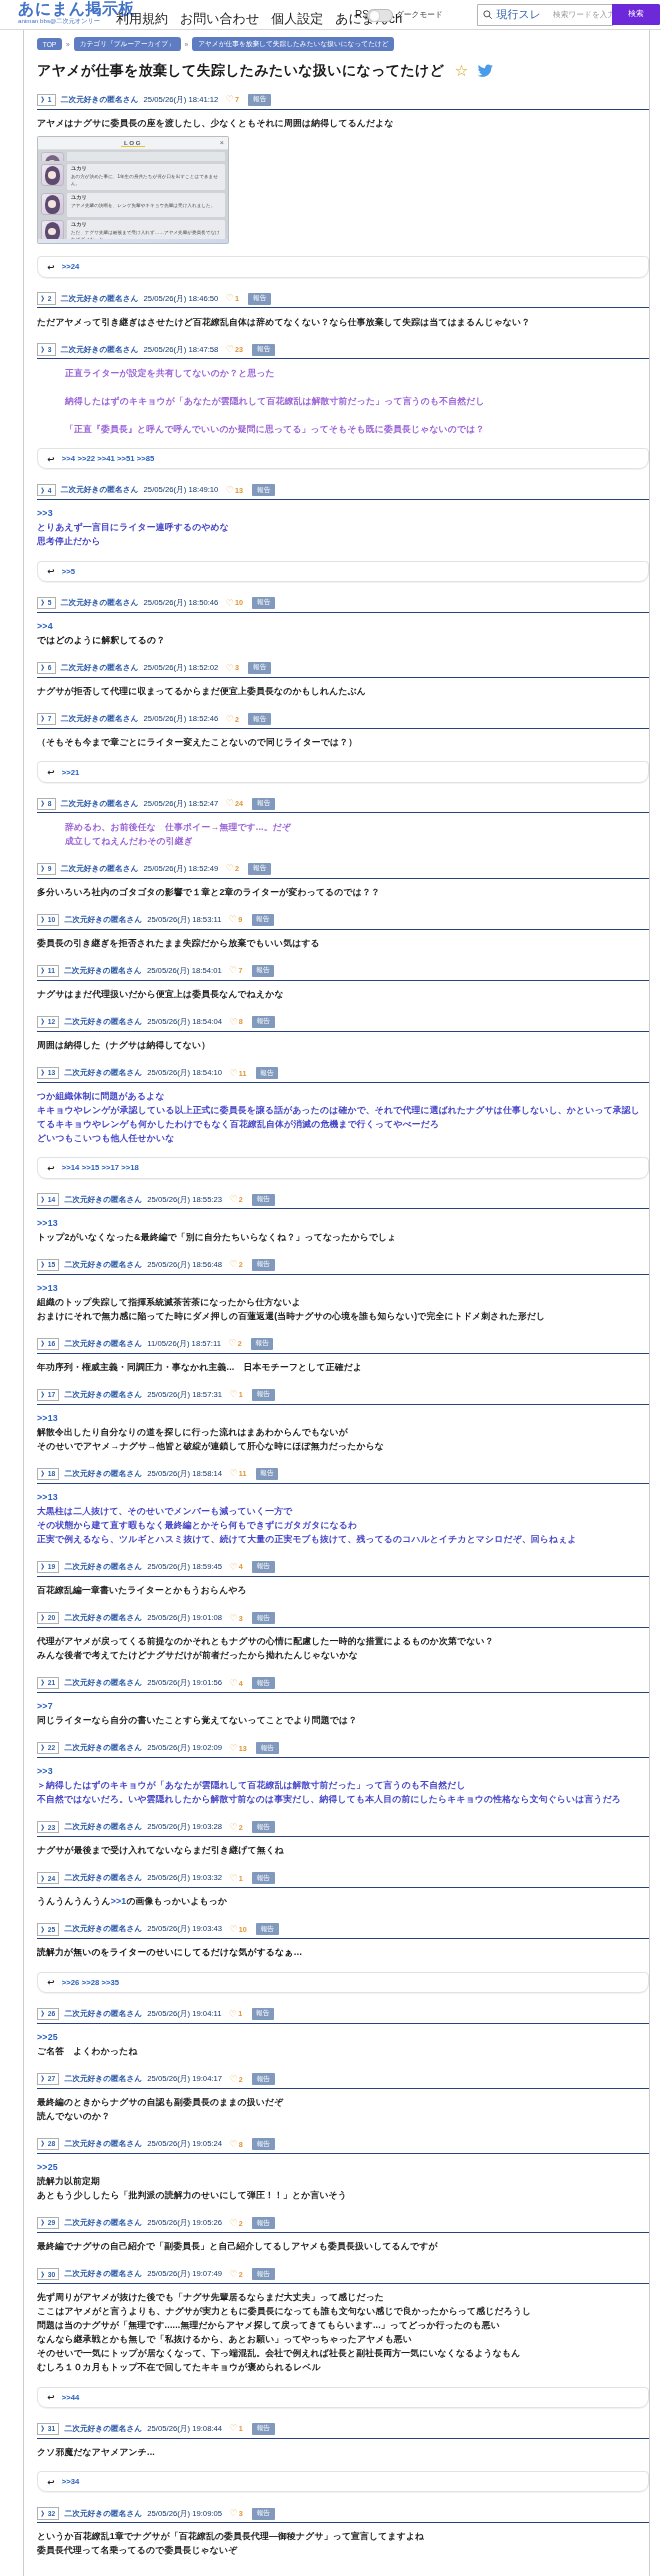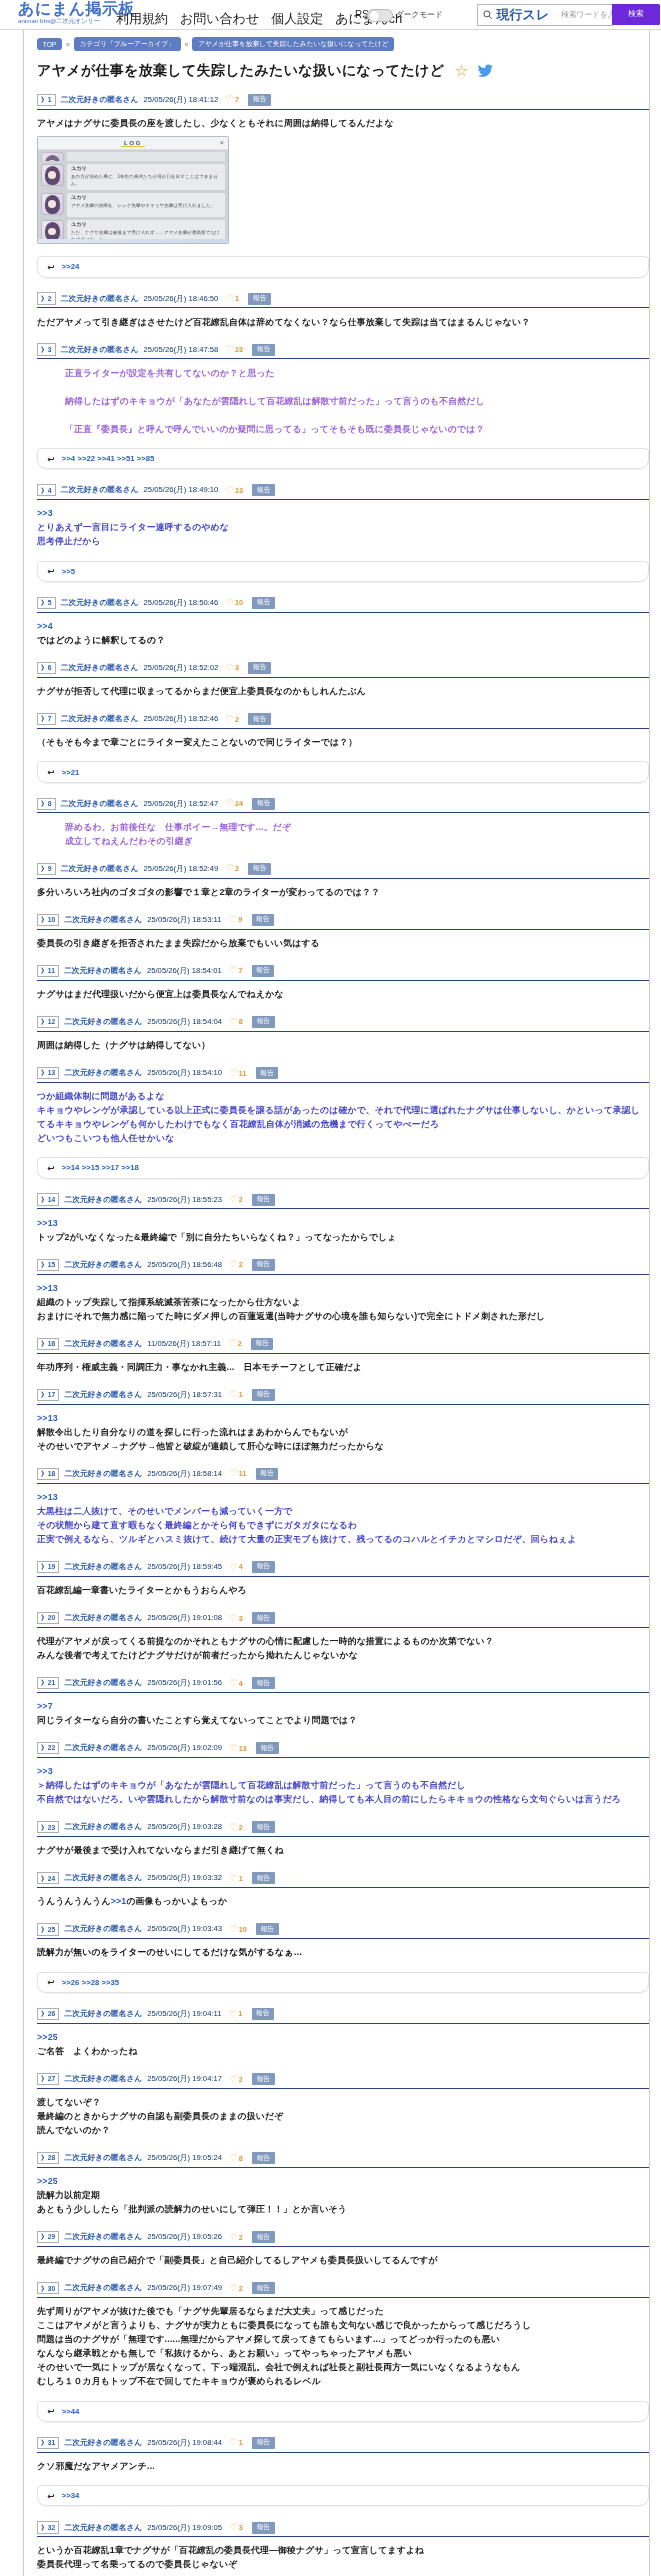--- a/index.html
+++ b/index.html
@@ -12,21 +12,21 @@
   .logo-main{font-size:16px;font-weight:bold;color:#4273c8;letter-spacing:0.5px;}
   .logo-sub{font-size:6.2px;color:#4273c8;margin-top:1px;}
   .topnav{position:absolute;left:116px;top:9.8px;display:flex;gap:12px;font-size:13px;color:#222;}
   .topnav span{cursor:pointer;}
   .rss{position:absolute;left:339px;top:9px;font-size:10px;color:#222;margin-left:16px;}
   .toggle{position:absolute;left:367px;top:8.8px;width:24px;height:11.3px;border:0.5px solid #b9b9b9;border-radius:6.2px;background:#e3e3e3;}
   .knob{position:absolute;left:0.5px;top:0.5px;width:9.3px;height:9.3px;border-radius:50%;background:#fdfdfd;border:0.5px solid #cfcfcf;}
   .toggle-label{position:absolute;left:396px;top:9.8px;font-size:7.7px;color:#333;}
   .searchbox{position:absolute;left:477px;top:4.1px;width:135px;height:19.6px;border:0.5px solid #b5b5b5;border-right:none;border-radius:1.5px 0 0 1.5px;display:flex;align-items:center;background:#fff;}
   .mag{margin:0 4.1px 0 5.2px;flex:none;}
-  .scope{color:#2d5fa8;font-size:13px;font-weight:bold;margin-right:10px;white-space:nowrap;}
+  .scope{color:#2d5fa8;font-size:11px;font-weight:normal;margin-right:10px;white-space:nowrap;}
   .searchbox input{border:none;outline:none;font-size:7.7px;width:67px;font-family:inherit;color:#333;}
   .searchbox input::placeholder{color:#9a9a9a;}
   .search-btn{position:absolute;left:612px;top:4.1px;width:48px;height:20.6px;background:#6d28d9;color:#fff;font-size:7.7px;display:flex;align-items:center;justify-content:center;border-radius:0 1.5px 1.5px 0;cursor:pointer;}
 
   
   .card{margin:0 12px 0 23px;border-left:0.5px solid #ccc;border-right:0.5px solid #ccc;padding:7.2px 0 0 13px;min-height:3040px;}
   .crumbs{display:flex;align-items:center;gap:4.1px;flex-wrap:nowrap;}
   .crumb{background:#5e7cc2;color:#fff;font-size:6.7px;padding:2.6px 5.7px;border-radius:3.1px;white-space:nowrap;cursor:pointer;}
   .crumb-sep{color:#777;font-size:6.7px;}
   .thread-title-row{margin:10.3px 0 13.4px 0;display:flex;align-items:center;}
@@ -654,21 +654,20 @@
       <span class="pname">二次元好きの匿名さん</span>
       <span class="pdate">25/05/26(月) 19:04:17</span>
       <span class="plike">
               <span class="heart">♡</span>
               <span class="lcount">2</span>
             </span>
       <span class="report">報告</span>
     </div>
     <div class="pdivider"></div>
     <div class="pbody">
-            <p>渡してないぞ？</p>
             <p>最終編のときからナグサの自認も副委員長のままの扱いだぞ</p>
             <p>読んでないのか？</p>
           </div>
   </section>
 
   <section class="post">
     <div class="post-head">
       <span class="pnum">》28</span>
       <span class="pname">二次元好きの匿名さん</span>
       <span class="pdate">25/05/26(月) 19:05:24</span>

